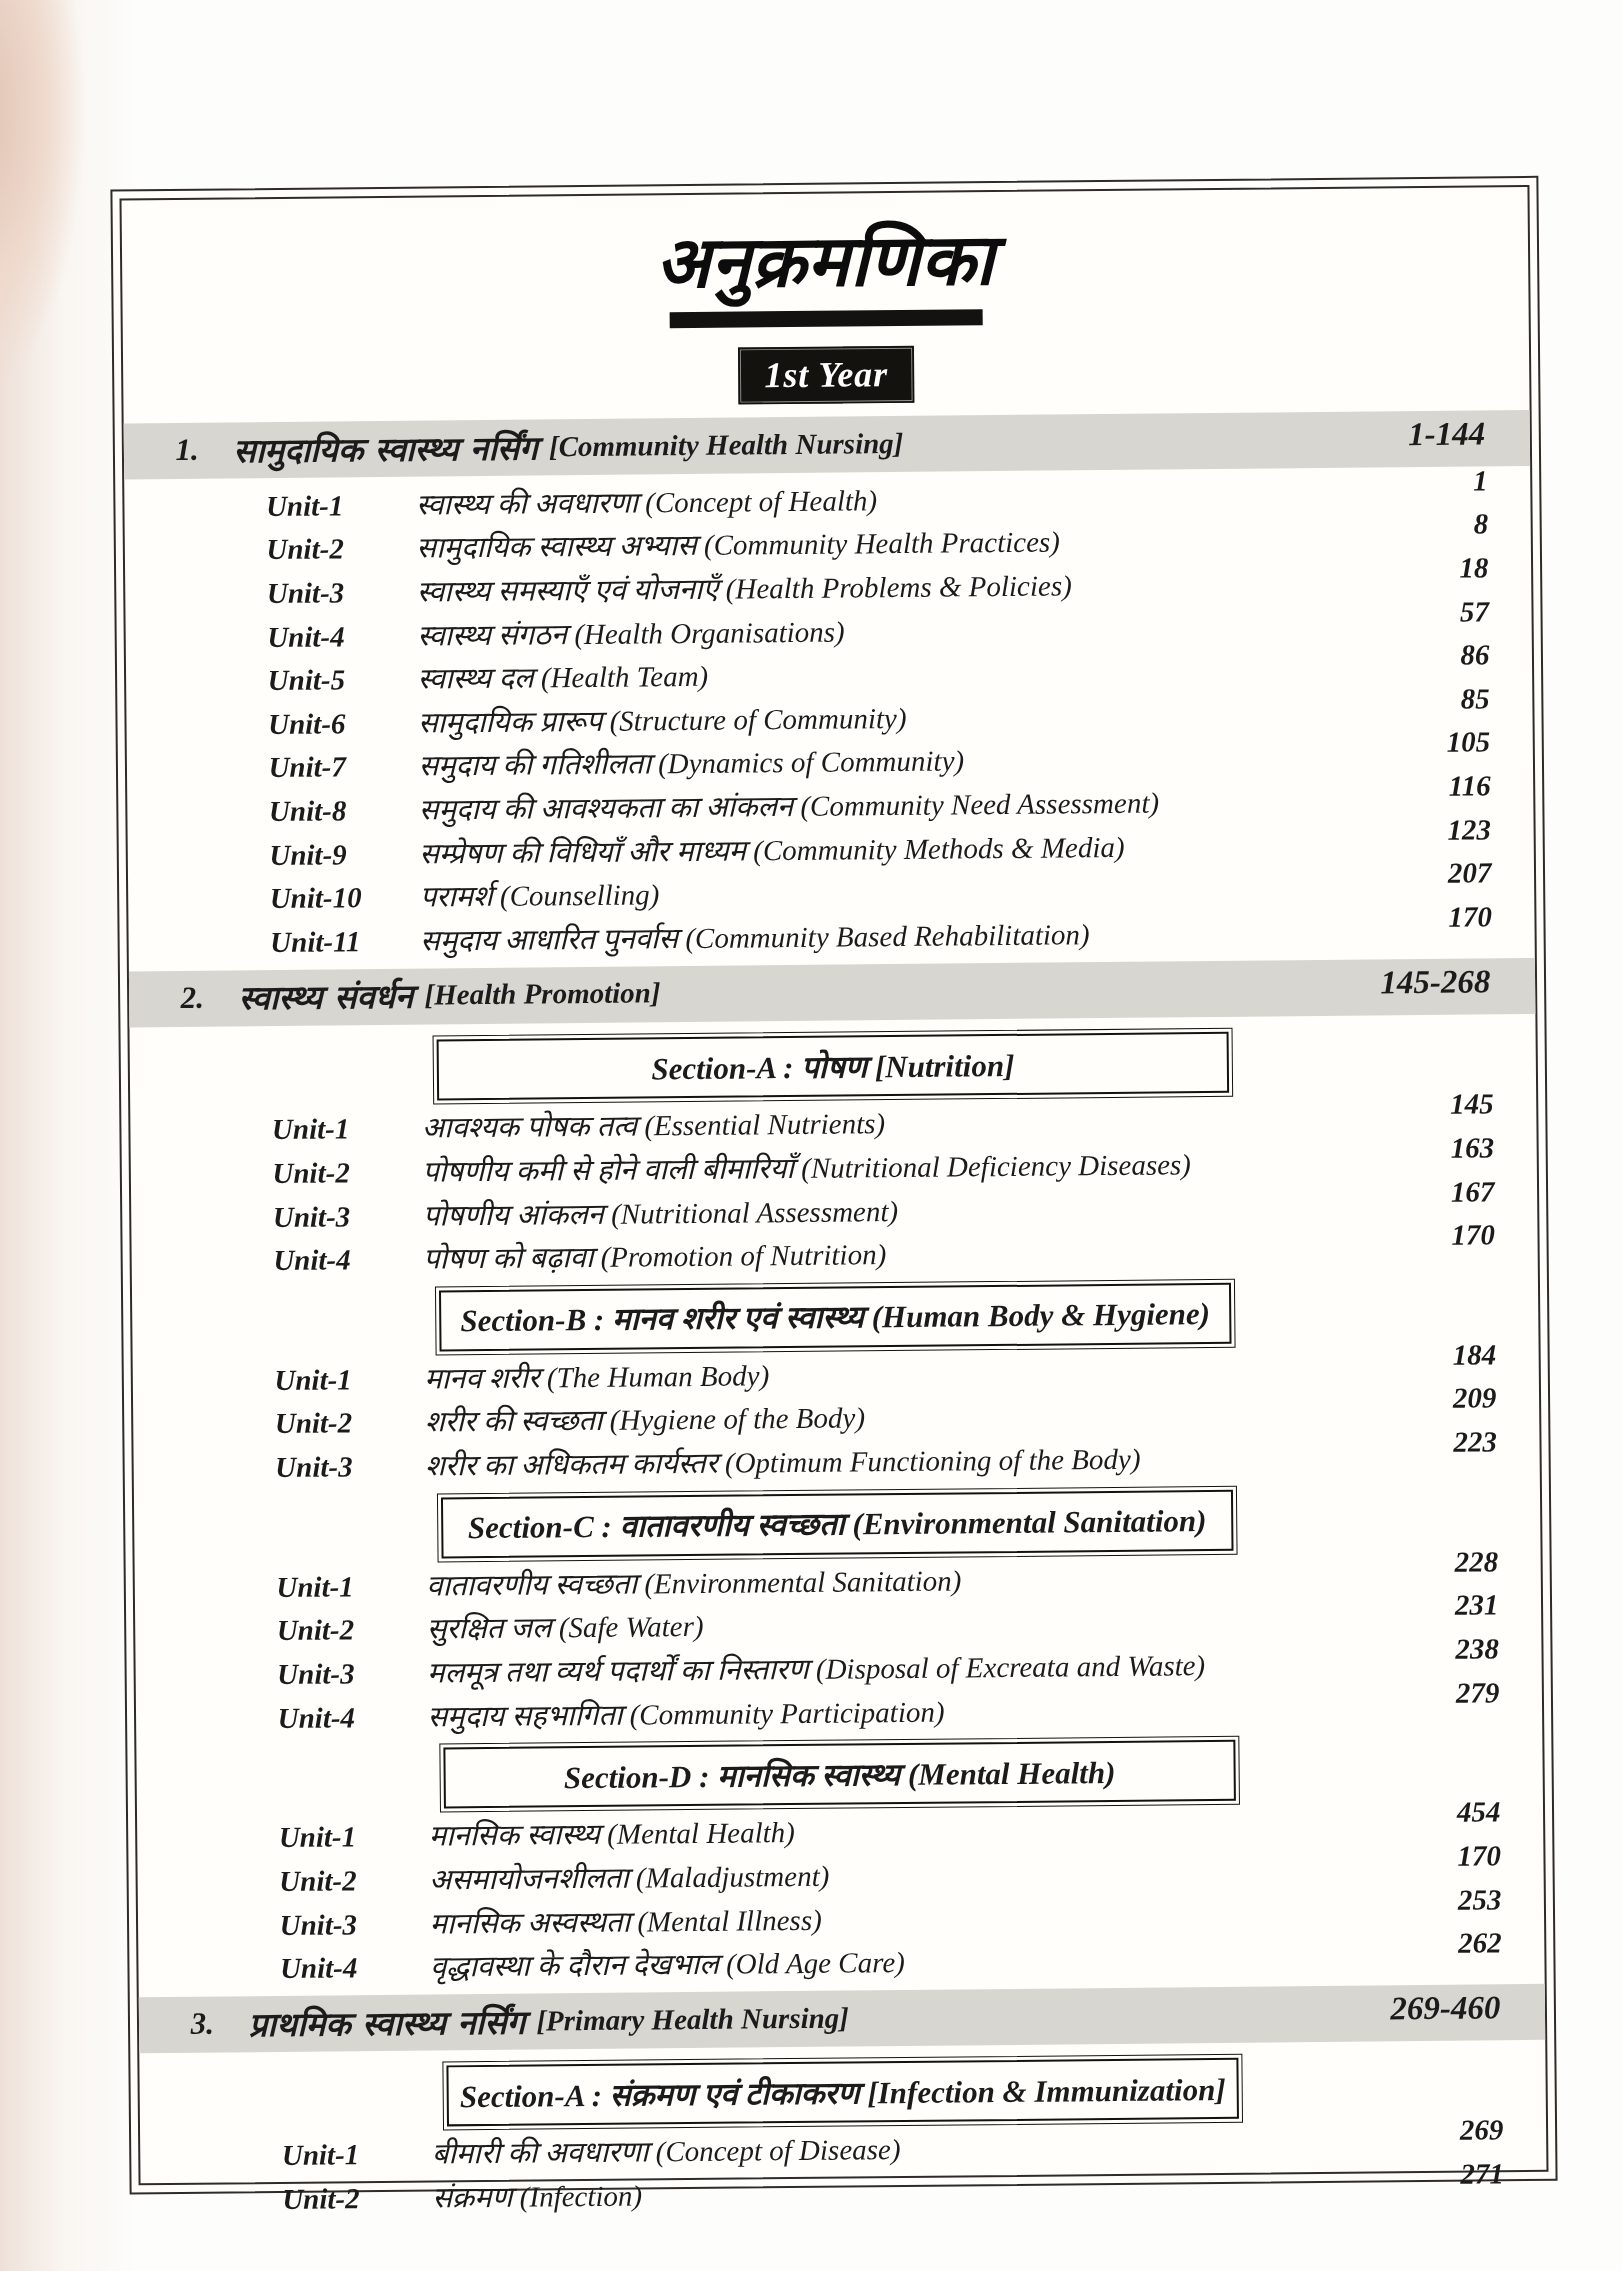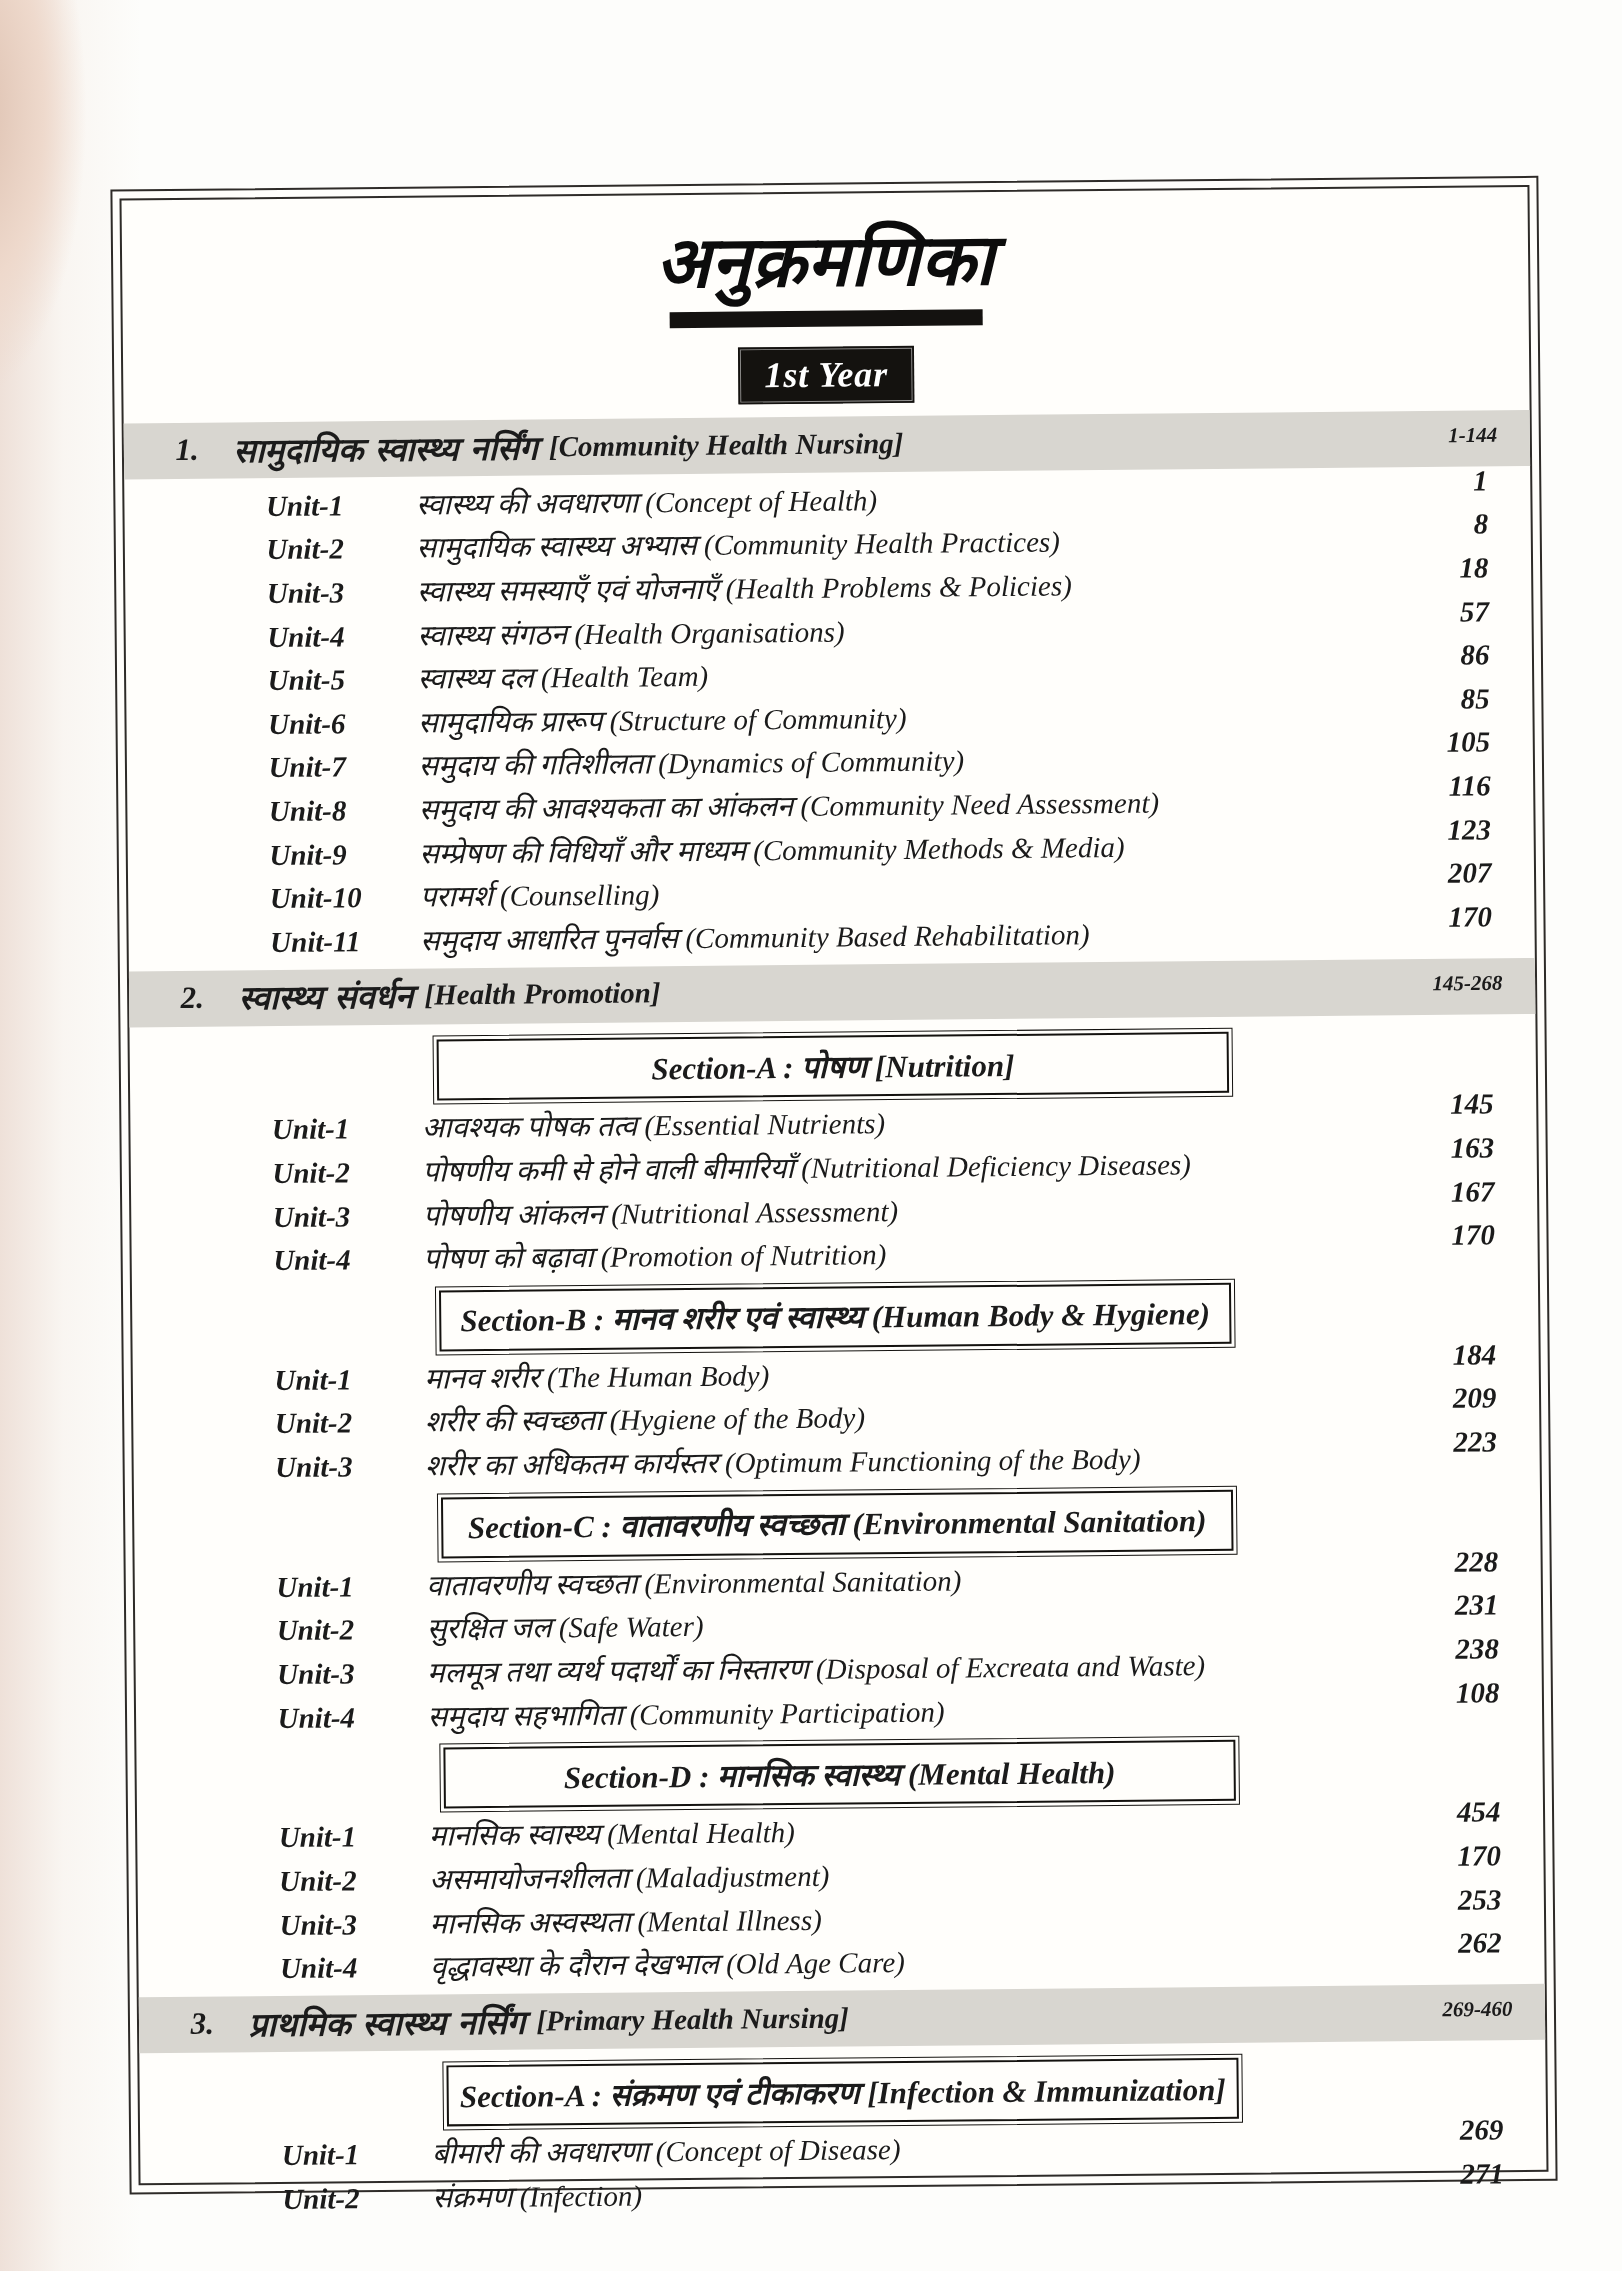--- a/index.html
+++ b/index.html
@@ -58,23 +58,23 @@
     min-height:47px;
     display:flex;align-items:center;
     padding:4.7px 141px 6.6px 52px;
     box-sizing:border-box;
     margin-top:9.4px;
   }
   .sec-no{font-weight:bold;font-size:31px;width:58px;flex:0 0 auto;}
   .sec-hi{font-weight:bold;font-size:33px;font-family:"DejaVu Sans","Liberation Sans",sans-serif;}
   .sec-en{font-weight:bold;font-size:29px;margin-left:11.2px;white-space:nowrap;}
   .sec-pages{
-    position:absolute;right:33px;top:50%;
+    position:absolute;right:45px;top:50%;
     transform:translateY(-62%);
-    font-weight:bold;font-size:21px;
+    font-weight:bold;font-size:33px;
   }
   .subsec-box{
     width:792px;margin:15px auto 7.5px auto;
     border:2.8px solid #14120f;
     outline:1.9px solid #14120f;outline-offset:3.7px;
     text-align:center;
     padding:6.6px 7.5px 8.4px 7.5px;
     box-sizing:border-box;
     background:#fffefb;
   }
@@ -227,21 +227,21 @@
               <span class="unit-page">231</span>
             </div>
             <div class="unit-row">
               <span class="unit-label">Unit-3</span>
               <span class="unit-title">मलमूत्र तथा व्यर्थ पदार्थों का निस्तारण (Disposal of Excreata and Waste)</span>
               <span class="unit-page">238</span>
             </div>
             <div class="unit-row">
               <span class="unit-label">Unit-4</span>
               <span class="unit-title">समुदाय सहभागिता (Community Participation)</span>
-              <span class="unit-page">108</span>
+              <span class="unit-page">279</span>
             </div>
             <div class="subsec-box"><span class="subsec-label">Section-D : मानसिक स्वास्थ्य (Mental Health)</span></div>
             <div class="unit-row">
               <span class="unit-label">Unit-1</span>
               <span class="unit-title">मानसिक स्वास्थ्य (Mental Health)</span>
               <span class="unit-page">454</span>
             </div>
             <div class="unit-row">
               <span class="unit-label">Unit-2</span>
               <span class="unit-title">असमायोजनशीलता (Maladjustment)</span>

